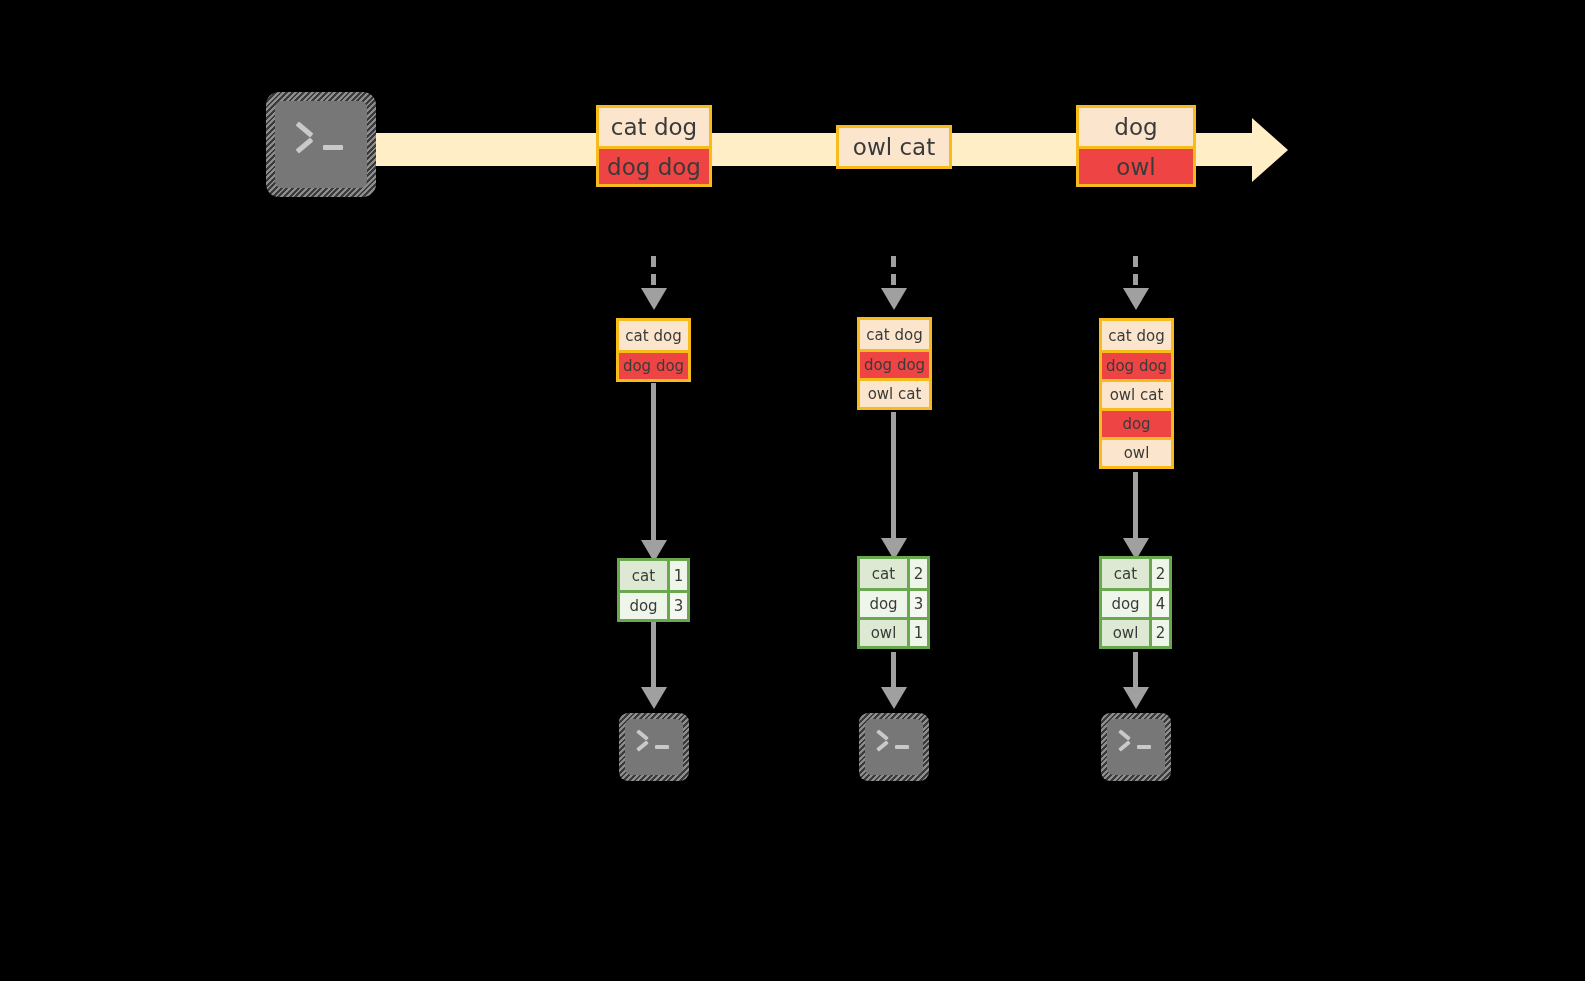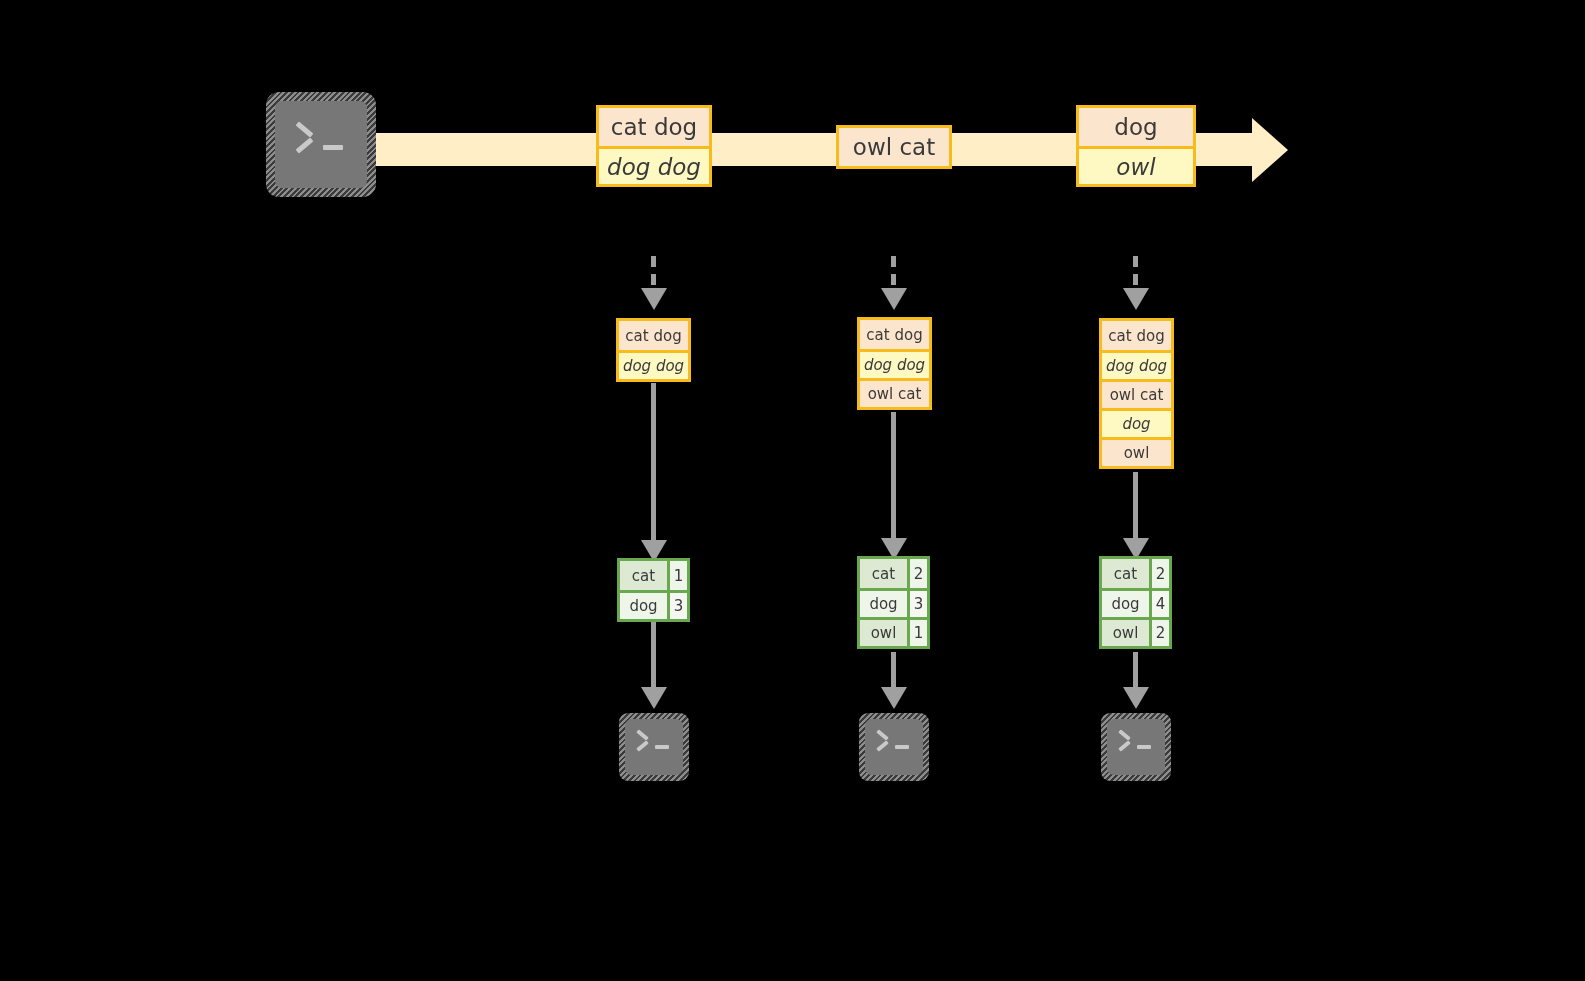--- a/index.html
+++ b/index.html
@@ -72,21 +72,21 @@
   .ecell {
     box-sizing: border-box;
     display: flex;
     align-items: center;
     justify-content: center;
     color: #3a3a3a;
     white-space: nowrap;
   }
   .ecell + .ecell { border-top: 3px solid #f7bc1c; }
   .ecell.dark  { background: #fce5cd; }
-  .ecell.light { background: #fef9c3; font-style: italic; }
+  .ecell.light { background: #ef4444; }
 
   
   .ebox.big .ecell { height: 38px; font-size: 23px; }
   
   .ebox.sm .ecell { height: 29px; font-size: 15px; }
 
   
   .gbox {
     position: absolute;
     box-sizing: border-box;

